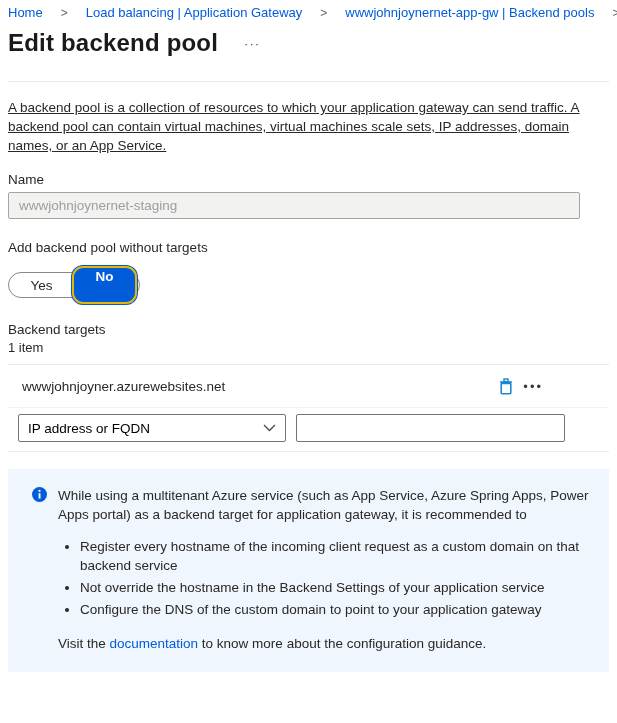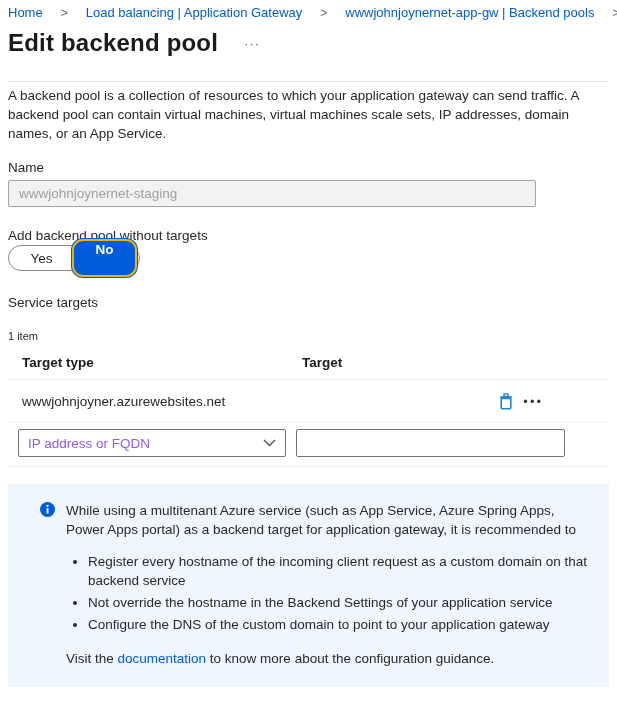--- a/index.html
+++ b/index.html
@@ -19,79 +19,79 @@
 
   
   .title-row { display:flex; align-items:center; gap:22px; margin-top:9px; }
   .page-title { font-size:24px; font-weight:700; color:#1a1a1a; margin:0; letter-spacing:0.2px; }
   .more-btn { color:#4d4d4d; font-size:13px; letter-spacing:1px; cursor:pointer; padding:2px 4px; }
 
   .divider { border:none; border-top:1px solid #e8e8e8; margin:24px 0 0 0; }
   .divider-light { border:none; border-top:1px solid #ececec; margin:0; }
 
   
-  .description { margin-top:4px; line-height:19px; max-width:597px; }
+  .description { margin-top:16px; line-height:19px; max-width:597px;text-decoration:underline; }
 
   
   .field-label { margin-top:17px; }
   .name-input {
-    margin-top:5px; width:528px; height:27px;
+    margin-top:5px; width:572px; height:27px;
     background:#f2f2f1; border:1px solid #a6a4a2; border-radius:2px;
     color:#a09e9c; font-size:13.5px; padding:0 10px;
     font-family:"Liberation Sans", sans-serif;
   }
 
   
   .toggle-label { margin-top:21px; }
   .toggle {
-    margin-top:2px; width:132px; height:26px;
+    margin-top:17px; width:132px; height:26px;
     border:1px solid #8a8886; border-radius:14px;
     display:flex; align-items:center; padding:0 2px;
     cursor:pointer; background:#fff;
   }
   .toggle-opt { flex:1; text-align:center; font-size:13.5px; color:#292827; }
   .toggle-opt.selected {
     background:#015cda; color:#ffffff; font-weight:600;
     height:38px; line-height:18px; border-radius:11px;
     border:2px solid #eab308; box-shadow:0 0 0 1px #015cda;
   }
 
   
   .section-heading { margin-top:24px; }
-  .count-text { margin-top:20px; font-size:11px; }
+  .count-text { margin-top:3px; font-size:13px; }
 
   .tbl-header {
     margin-top:13px; display:grid; grid-template-columns:280px 1fr 64px;
     padding-left:14px; font-weight:700; color:#1a1a1a;
   }
   .tbl-header-divider { border:none; border-top:1px solid #eaeaea; margin:9px 0 0 0; }
   .tbl-row {
     display:grid; grid-template-columns:280px 1fr 64px; align-items:center;
     padding:13px 0 12px 14px; border-bottom:1px solid #f3f2f1;
   }
   .row-actions { display:flex; align-items:center; gap:9px; justify-content:flex-end; padding-right:2px; }
   .trash-btn { width:16px; height:17px; cursor:pointer; display:flex; align-items:center; }
   .row-ellipsis { color:#3b3a39; font-size:13px; letter-spacing:2px; cursor:pointer; line-height:10px; }
 
   .add-row { display:flex; gap:10px; padding:6px 0 9px 10px; }
   .dropdown {
     width:268px; height:28px; border:1px solid #757371; border-radius:2px;
     display:flex; align-items:center; justify-content:space-between;
     padding:0 9px; cursor:pointer; background:#fff;
   }
-  .dropdown-value { font-size:13.5px; color:#8b5cf6; }
+  .dropdown-value { font-size:13.5px; color:#000000; }
   .target-input {
     width:269px; height:28px; border:1px solid #757371; border-radius:2px;
     padding:0 8px; font-size:13.5px; font-family:"Liberation Sans", sans-serif;
   }
 
   
   .info-box {
     margin-top:17px; background:#f0f6fe; border-radius:1px;
-    padding:17px 16px 19px 32px; display:flex; gap:11px;
+    padding:17px 16px 19px 24px; display:flex; gap:11px;
   }
   .info-icon { flex:0 0 15px; margin-top:1px; }
   .info-content { line-height:19px; max-width:538px; }
   .info-bullets { margin:13px 0 4px 22px; padding:0; }
   .info-bullets li { margin-bottom:3px; line-height:19px; }
   .info-footer { margin-top:15px; }
   .doc-link { color:#015cda; cursor:pointer; }
 </style>
 </head>
 <body>
@@ -124,28 +124,23 @@
   <input class="name-input" disabled="" value="wwwjohnjoynernet-staging" style="">
 
   
   <div class="toggle-label">Add backend pool without targets</div>
   <div class="toggle">
     <span class="toggle-opt">Yes</span>
     <span class="toggle-opt selected">No</span>
   </div>
 
   
-  <div class="section-heading">Service targets</div>
+  <div class="section-heading">Backend targets</div>
   <div class="count-text">1 item</div>
 
-  <div class="tbl-header">
-    <span>Target type</span>
-    <span>Target</span>
-    <span></span>
-  </div>
   <hr class="tbl-header-divider">
 
   <div class="tbl-row">
     <span>wwwjohnjoyner.azurewebsites.net</span>
     <span class="row-actions">
       <span class="trash-btn">
         <svg width="16" height="17" viewBox="0 0 16 17">
           <rect x="6" y="1" width="4" height="2.6" fill="none" stroke="#1b87d4" stroke-width="1.4"></rect>
           <rect x="2.2" y="3.2" width="11.6" height="2" fill="#1b87d4"></rect>
           <rect x="3.2" y="5.4" width="9.6" height="10.4" fill="none" stroke="#1b87d4" stroke-width="1.6" rx="1"></rect>

